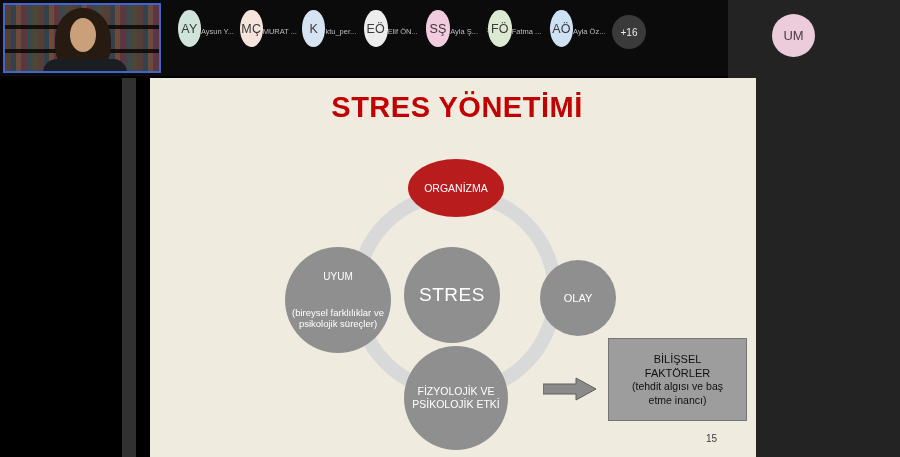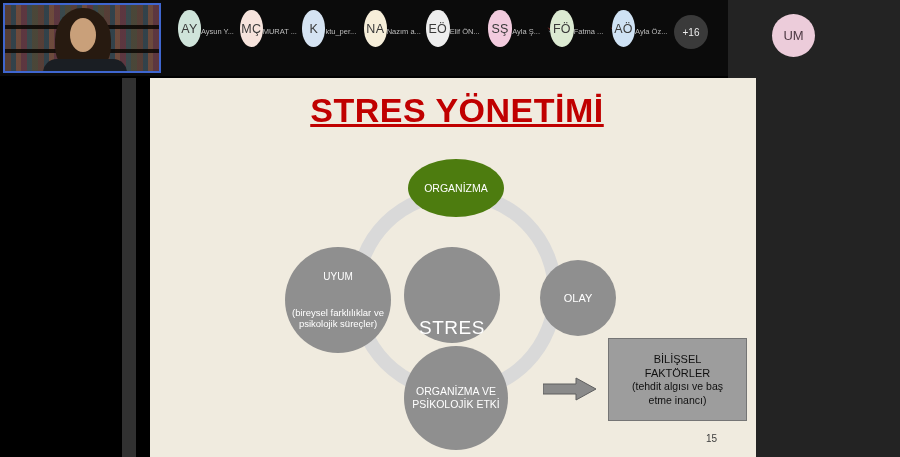--- a/index.html
+++ b/index.html
@@ -32,21 +32,21 @@
   .overflow-avatar{width:34px;height:34px;margin-top:2px;border-radius:50%;background:#3a3a3a;display:flex;align-items:center;justify-content:center;}
   .overflow-avatar span{font-size:10px;color:#ededed;}
 
   .right-panel{position:absolute;right:0;top:0;width:144px;height:457px;background:#232323;padding-left:28px;}
   .corner-avatar{position:absolute;left:44px;top:14px;width:43px;height:43px;border-radius:50%;display:flex;align-items:center;justify-content:center;}
   .corner-avatar span{font-size:13px;color:#4e3a44;}
 
   
   .edge-bar{position:absolute;left:122px;top:78px;width:14px;height:379px;background:#313131;}
   .slide{position:absolute;left:150px;top:78px;width:606px;height:379px;background:#f0ebdf;}
-  .slide-title{position:absolute;left:8px;right:0;top:13px;text-align:center;font-size:34px;font-weight:700;letter-spacing:.5px;text-decoration:underline;}
+  .slide-title{position:absolute;left:8px;right:0;top:13px;text-align:center;font-size:29px;font-weight:700;letter-spacing:.5px;}
 
   .ring{position:absolute;left:200px;top:109px;width:212px;height:212px;border-radius:50%;
     border:14px solid #d9d9d9;box-sizing:border-box;}
   .node{position:absolute;border-radius:50%;display:flex;flex-direction:column;align-items:center;justify-content:center;
     text-align:center;color:#fff;box-sizing:border-box;padding:4px;z-index:2;}
   .node-top{left:258px;top:81px;width:96px;height:58px;font-size:10.5px;}
   .node-left{left:135px;top:169px;width:106px;height:106px;font-size:10px;line-height:1.2;gap:23px;}
   .node-left .sub{font-size:9.5px;line-height:1.2;display:block;margin-top:1px;}
   .node-center{left:254px;top:169px;width:96px;height:96px;font-size:19px;font-weight:500;letter-spacing:.5px;}
   .node-right{left:390px;top:182px;width:76px;height:76px;font-size:11px;text-align:center;}
@@ -128,39 +128,20 @@
             <line x1="1.7" y1="0.9" x2="8.3" y2="8.5" stroke="#c5483f" stroke-width="0.9"></line>
           </svg>
         <svg class="mi" viewBox="0 0 10 10">
             <rect x="0.8" y="2.8" width="5.6" height="4.4" rx="0.8" fill="#8a8f94"></rect>
             <path d="M6.6 4.6l2.6-1.6v4l-2.6-1.6z" fill="#8a8f94"></path>
             <line x1="1.4" y1="1.6" x2="8.6" y2="8.6" stroke="#c5483f" stroke-width="0.9"></line>
           </svg>
       </div>
     </div>
 
-    <div class="tile">
-      <div class="avatar" style="background: rgb(246, 238, 217);">
-          <span class="init">NA</span>
-        </div>
-      <div class="nrow">
-        <span class="nm">Nazım a...</span>
-        <svg class="mi" viewBox="0 0 10 10">
-            <rect x="3.9" y="0.8" width="2.2" height="4.2" rx="1.1" fill="#8a8f94"></rect>
-            <path d="M2.7 4.6a2.3 2.3 0 0 0 4.6 0" fill="none" stroke="#8a8f94" stroke-width="0.9"></path>
-            <line x1="5" y1="7" x2="5" y2="8.8" stroke="#8a8f94" stroke-width="0.9"></line>
-            <line x1="1.7" y1="0.9" x2="8.3" y2="8.5" stroke="#c5483f" stroke-width="0.9"></line>
-          </svg>
-        <svg class="mi" viewBox="0 0 10 10">
-            <rect x="0.8" y="2.8" width="5.6" height="4.4" rx="0.8" fill="#8a8f94"></rect>
-            <path d="M6.6 4.6l2.6-1.6v4l-2.6-1.6z" fill="#8a8f94"></path>
-            <line x1="1.4" y1="1.6" x2="8.6" y2="8.6" stroke="#c5483f" stroke-width="0.9"></line>
-          </svg>
-      </div>
-    </div>
 
     <div class="tile">
       <div class="avatar" style="background: rgb(237, 237, 237);">
           <span class="init">EÖ</span>
         </div>
       <div class="nrow">
         <span class="nm">Elif ÖN...</span>
         <svg class="mi" viewBox="0 0 10 10">
             <rect x="3.9" y="0.8" width="2.2" height="4.2" rx="1.1" fill="#8a8f94"></rect>
             <path d="M2.7 4.6a2.3 2.3 0 0 0 4.6 0" fill="none" stroke="#8a8f94" stroke-width="0.9"></path>
@@ -250,39 +231,39 @@
   </div>
 </div>
 
 <div class="edge-bar"></div>
 
 <div class="slide">
   <div class="slide-title" style="color: rgb(192, 0, 0);">STRES YÖNETİMİ</div>
 
   <div class="ring"></div>
 
-  <div class="node node-top" style="background: #4d7c0f; justify-content: center;">
+  <div class="node node-top" style="background: #b91c1c; justify-content: center;">
     <span>ORGANİZMA</span>
   </div>
 
   <div class="node node-left" style="background: rgb(143, 143, 143);">
     <span>UYUM</span>
     <span class="sub">(bireysel farklılıklar ve psikolojik süreçler)</span>
   </div>
 
-  <div class="node node-center" style="background: rgb(143, 143, 143); justify-content: flex-end;">
+  <div class="node node-center" style="background: rgb(143, 143, 143);">
     <span>STRES</span>
   </div>
 
   <div class="node node-right" style="background: rgb(143, 143, 143);">
     <span>OLAY</span>
   </div>
 
   <div class="node node-bottom" style="background: rgb(143, 143, 143);">
-    <span>ORGANİZMA VE PSİKOLOJİK ETKİ</span>
+    <span>FİZYOLOJİK VE PSİKOLOJİK ETKİ</span>
   </div>
 
   <svg class="arrow" viewBox="0 0 54 26">
     <polygon points="0,8 33,8 33,2 53,13 33,24 33,18 0,18" fill="#8a8a8a" stroke="#5f5f5f" stroke-width="1"></polygon>
   </svg>
 
   <div class="callout">
     <span class="ct">BİLİŞSEL FAKTÖRLER</span>
     <span class="cs">(tehdit algısı ve baş etme inancı)</span>
   </div>

